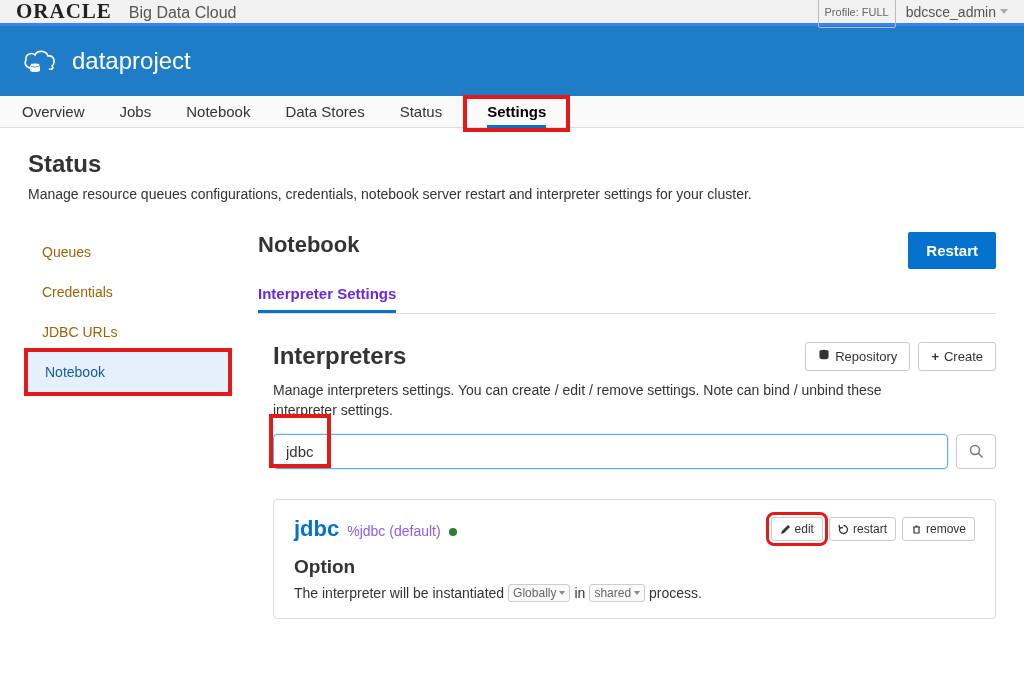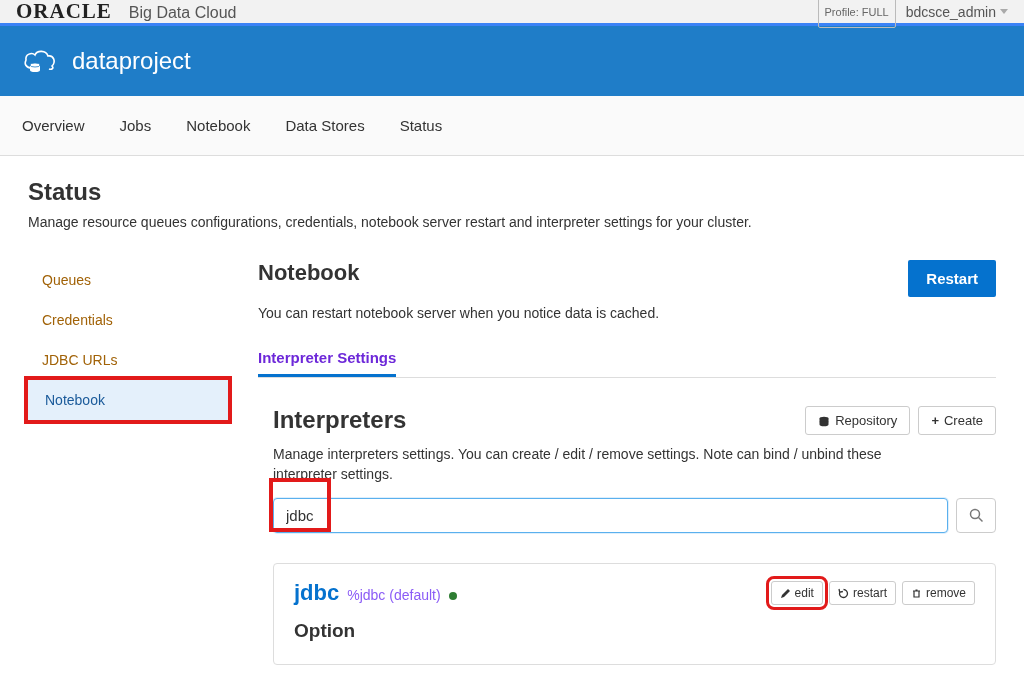--- a/index.html
+++ b/index.html
@@ -15,21 +15,21 @@
 .profile-badge { border: 1px solid #bbb; padding: 9px 6px; font-size: 11px; color: #666; border-radius: 2px; }
 .user-menu { font-size: 14px; color: #555; display: flex; align-items: center; gap: 4px; cursor: pointer; }
 .caret-down { width: 0; height: 0; border-left: 4px solid transparent; border-right: 4px solid transparent; border-top: 5px solid #aaa; }
 
 
 .blue-banner { background: #1f7dc8; color: #fff; padding: 20px 22px; display: flex; align-items: center; gap: 14px; }
 .project-icon svg { display: block; }
 .project-name { font-size: 24px; font-weight: 300; }
 
 
-.main-nav { height: 60px; background: #fafafa; border-bottom: 1px solid #ddd; display: flex; align-items: stretch; padding: 0 22px; gap: 35px; }
+.main-nav { height: 32px; background: #fafafa; border-bottom: 1px solid #ddd; display: flex; align-items: stretch; padding: 0 22px; gap: 35px; }
 .main-nav-item { display: flex; align-items: center; font-size: 15px; color: #333; cursor: pointer; position: relative; }
 .main-nav-item.active { font-weight: bold; color: #000; }
 .main-nav-item.active::after { content: ''; position: absolute; bottom: -1px; left: 0; right: 0; height: 3px; background: #0572ce; }
 
 
 .page-body { padding: 22px 28px; }
 .page-title { font-size: 24px; font-weight: bold; margin-bottom: 8px; }
 .page-desc { font-size: 14px; color: #333; margin-bottom: 30px; }
 
 .two-col { display: flex; gap: 30px; align-items: flex-start; }
@@ -44,21 +44,21 @@
 .restart-btn { background: #0572ce; color: #fff; border: none; padding: 10px 18px; font-size: 15px; font-weight: bold; border-radius: 2px; cursor: pointer; }
 .section-desc { font-size: 14px; color: #333; margin-bottom: 20px; }
 
 .subtabs { border-bottom: 1px solid #ddd; margin-bottom: 28px; }
 .subtab { display: inline-block; padding: 8px 0; color: #6d28d9; font-weight: bold; font-size: 15px; border-bottom: 3px solid #0572ce; cursor: pointer; }
 
 .interpreters-block { padding-left: 15px; }
 .interp-header { display: flex; justify-content: space-between; align-items: flex-start; margin-bottom: 10px; }
 .interp-title { font-size: 24px; font-weight: bold; }
 .interp-actions { display: flex; gap: 8px; }
-.btn-outline { background: #fff; border: 1px solid #ccc; padding: 6px 12px; font-size: 13px; border-radius: 3px; cursor: pointer; display: flex; align-items: flex-end; gap: 5px; color: #333; }
+.btn-outline { background: #fff; border: 1px solid #ccc; padding: 6px 12px; font-size: 13px; border-radius: 3px; cursor: pointer; display: flex; align-items: flex-start; gap: 5px; color: #333; }
 .interp-desc { font-size: 14px; color: #333; margin-bottom: 14px; line-height: 1.4; max-width: 620px; }
 
 .search-row { display: flex; gap: 8px; margin-bottom: 30px; position: relative; }
 .search-input { flex: 1; border: 1px solid #5ab0ee; border-radius: 4px; padding: 8px 12px; font-size: 15px; outline: none; color: #333; background: #fff; box-shadow: 0 0 0 1px rgba(90,176,238,0.2); }
 .search-btn { width: 40px; border: 1px solid #ccc; border-radius: 4px; background: #fff; cursor: pointer; display: flex; align-items: center; justify-content: center; }
 .search-hl-box { position: absolute; left: -4px; top: -20px; width: 62px; height: 54px; border: 4px solid #e21a1a; pointer-events: none; }
 
 .interp-card { border: 1px solid #ddd; border-radius: 4px; padding: 16px 20px; background: #fff; }
 .interp-card-header { display: flex; justify-content: space-between; align-items: center; margin-bottom: 14px; }
 .interp-name-group { display: flex; align-items: baseline; gap: 8px; }
@@ -105,20 +105,24 @@
   </span>
   <span class="project-name">dataproject</span>
 </div>
 
 <div class="main-nav">
   <div class="main-nav-item">Overview</div>
   <div class="main-nav-item">Jobs</div>
   <div class="main-nav-item">Notebook</div>
   <div class="main-nav-item">Data Stores</div>
   <div class="main-nav-item">Status</div>
+  <div class="tab-settings-wrap">
+    <div class="main-nav-item active">Settings</div>
+    <div class="tab-settings-hl"></div>
+  </div>
 </div>
 
 <div class="page-body">
   <div class="page-title">Status</div>
   <div class="page-desc">Manage resource queues configurations, credentials, notebook server restart and interpreter settings for your cluster.</div>
 
   <div class="two-col">
 
     <div class="sidebar">
       <div class="sidebar-item">Queues</div>
@@ -129,21 +133,20 @@
       </div>
     </div>
 
     <div class="main-col">
       <div class="notebook-header">
         <div>
           <div class="section-title">Notebook</div>
         </div>
         <button class="restart-btn">Restart</button>
       </div>
-      <div class="section-desc">You can restart notebook server when you notice data is cached.</div>
 
       <div class="subtabs">
         <div class="subtab">Interpreter Settings</div>
       </div>
 
       <div class="interpreters-block">
         <div class="interp-header">
           <div class="interp-title">Interpreters</div>
           <div class="interp-actions">
             <button class="btn-outline">
@@ -196,17 +199,30 @@
               </button>
               <button class="small-btn">
                 <svg width="11" height="11" viewBox="0 0 11 11">
                     <path d="M2 3 h7 M3 3 v6 h5 v-6 M4.5 2 h2" fill="none" stroke="#333" stroke-width="1.2"></path>
                   </svg>
                 <span>remove</span>
               </button>
             </div>
           </div>
           <div class="option-label">Option</div>
+          <div class="option-text">
+            <span>The interpreter will be instantiated</span>
+            <span class="mini-select">
+              <span>Globally</span>
+              <span class="mini-caret"></span>
+            </span>
+            <span>in</span>
+            <span class="mini-select">
+              <span>shared</span>
+              <span class="mini-caret"></span>
+            </span>
+            <span>process.</span>
+          </div>
         </div>
       </div>
     </div>
   </div>
 </div>
 
 </body></html>

